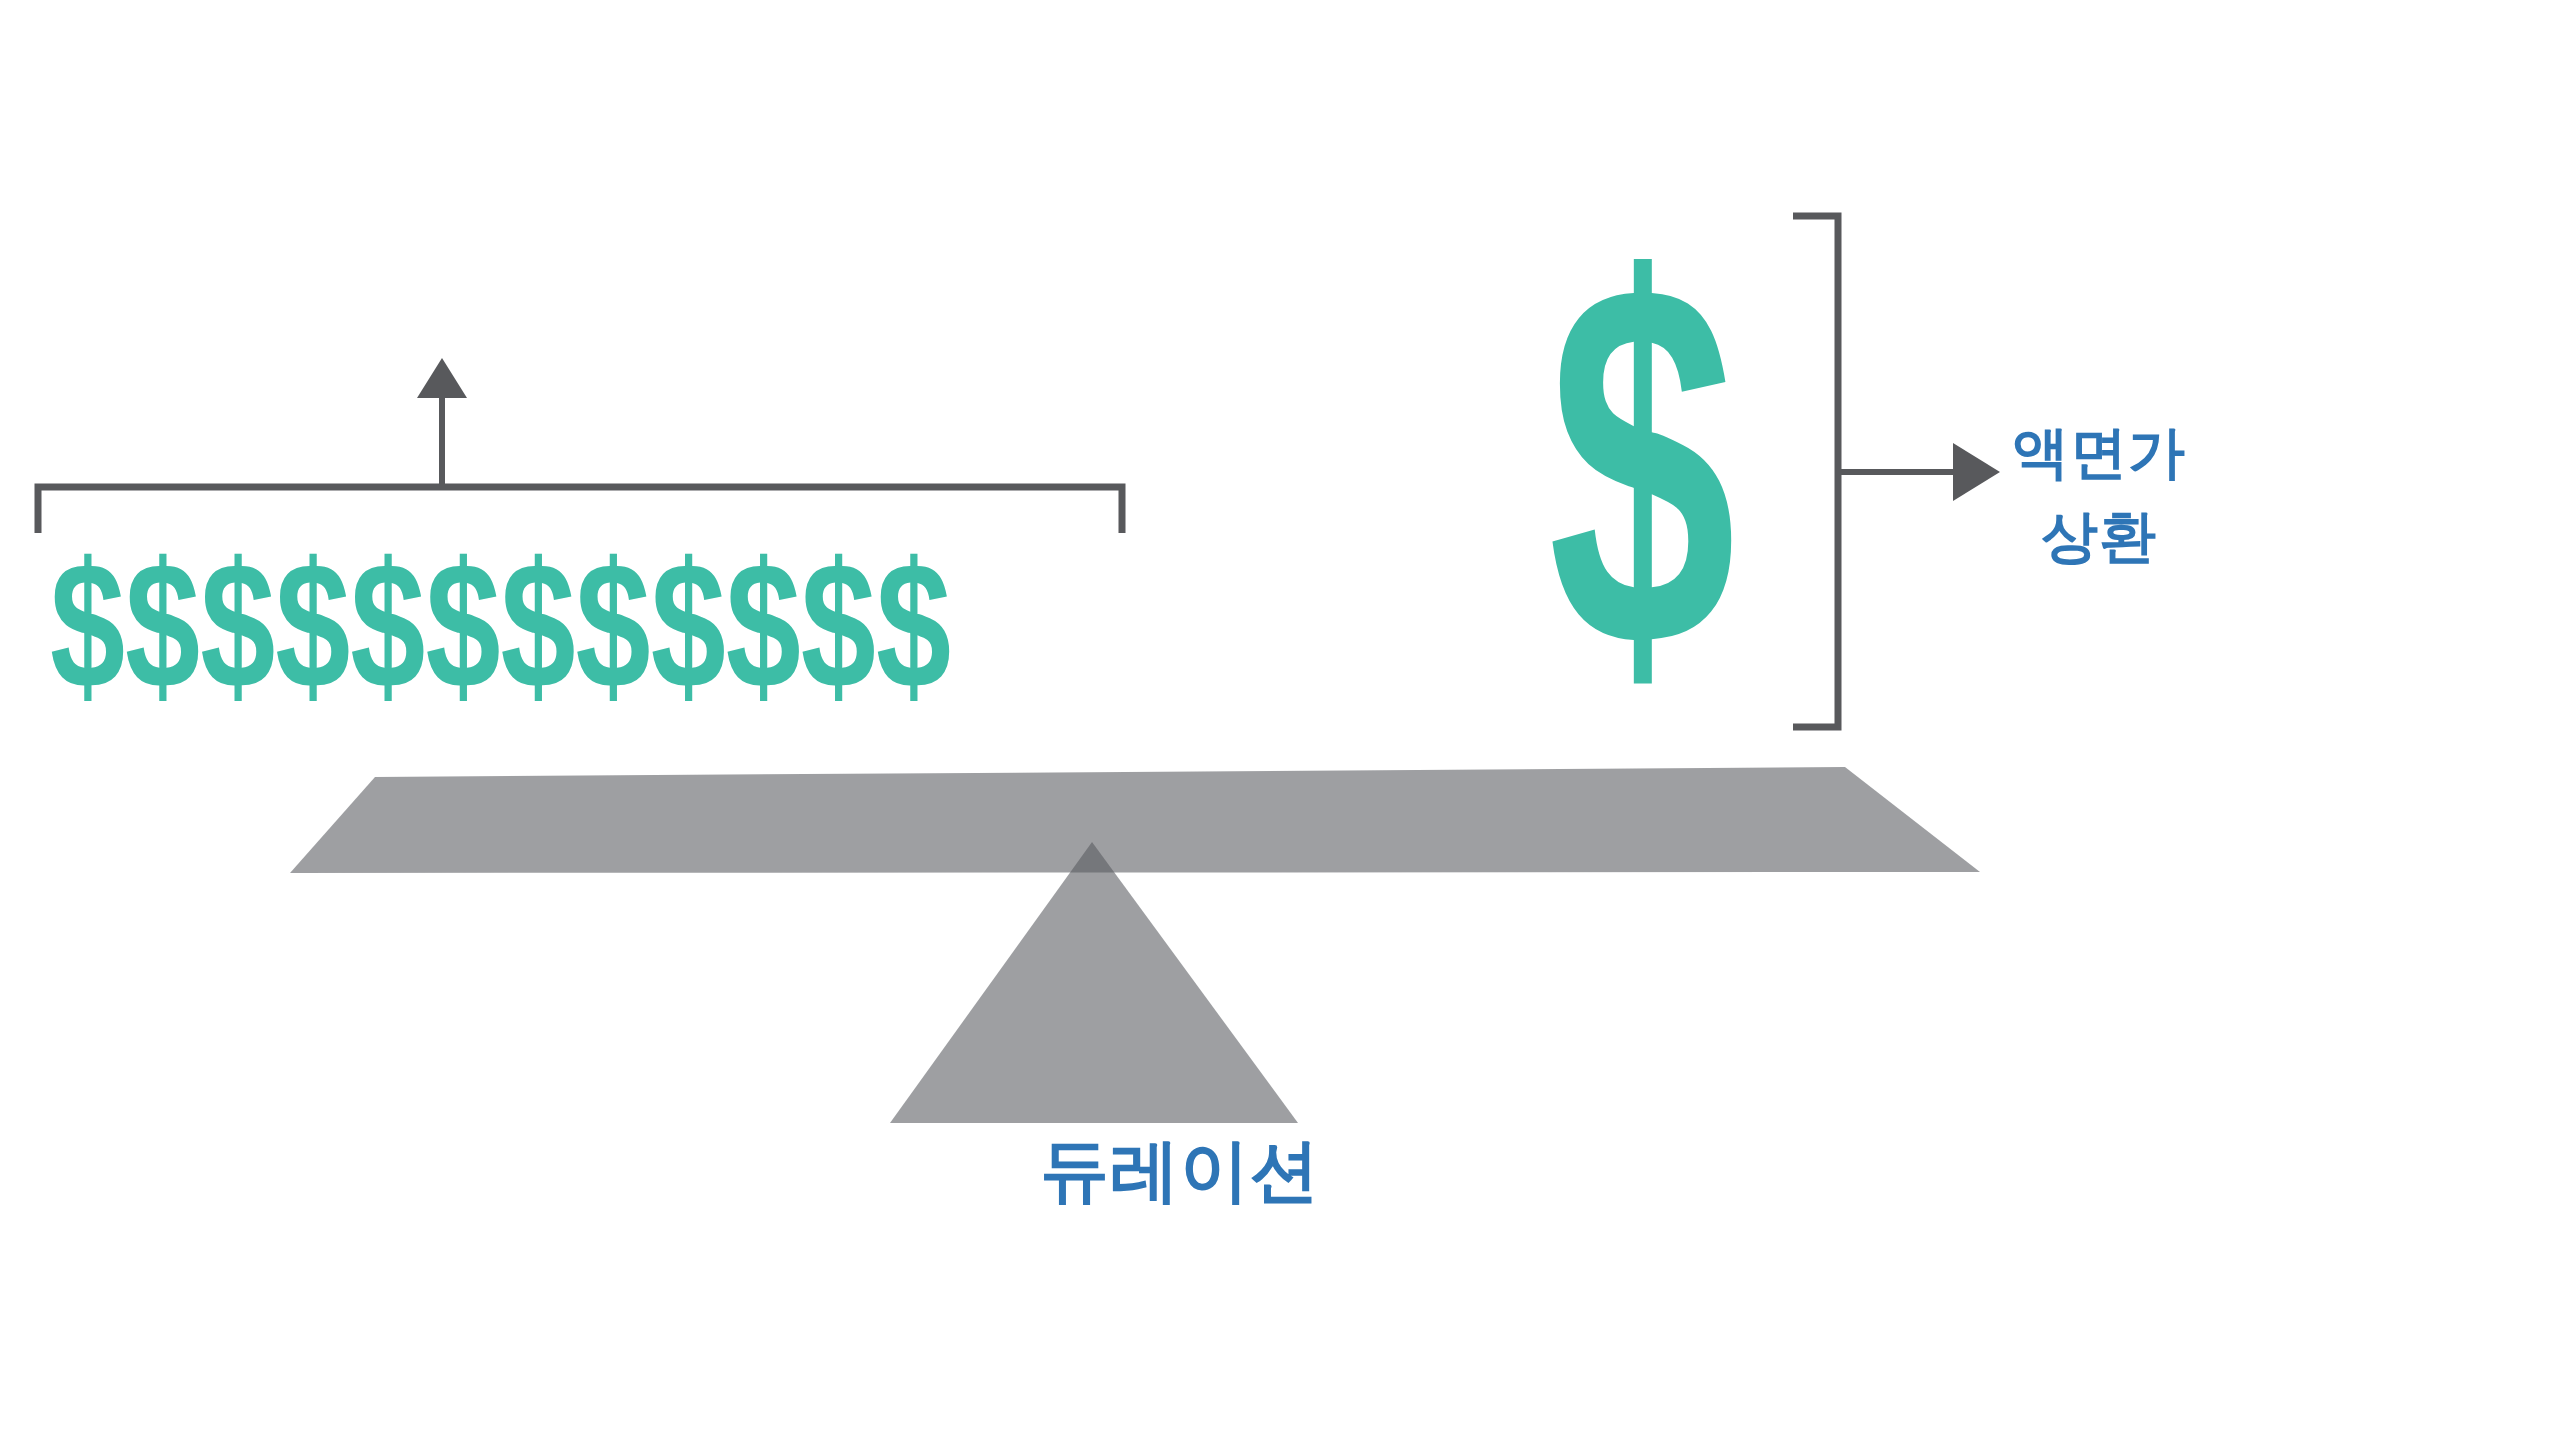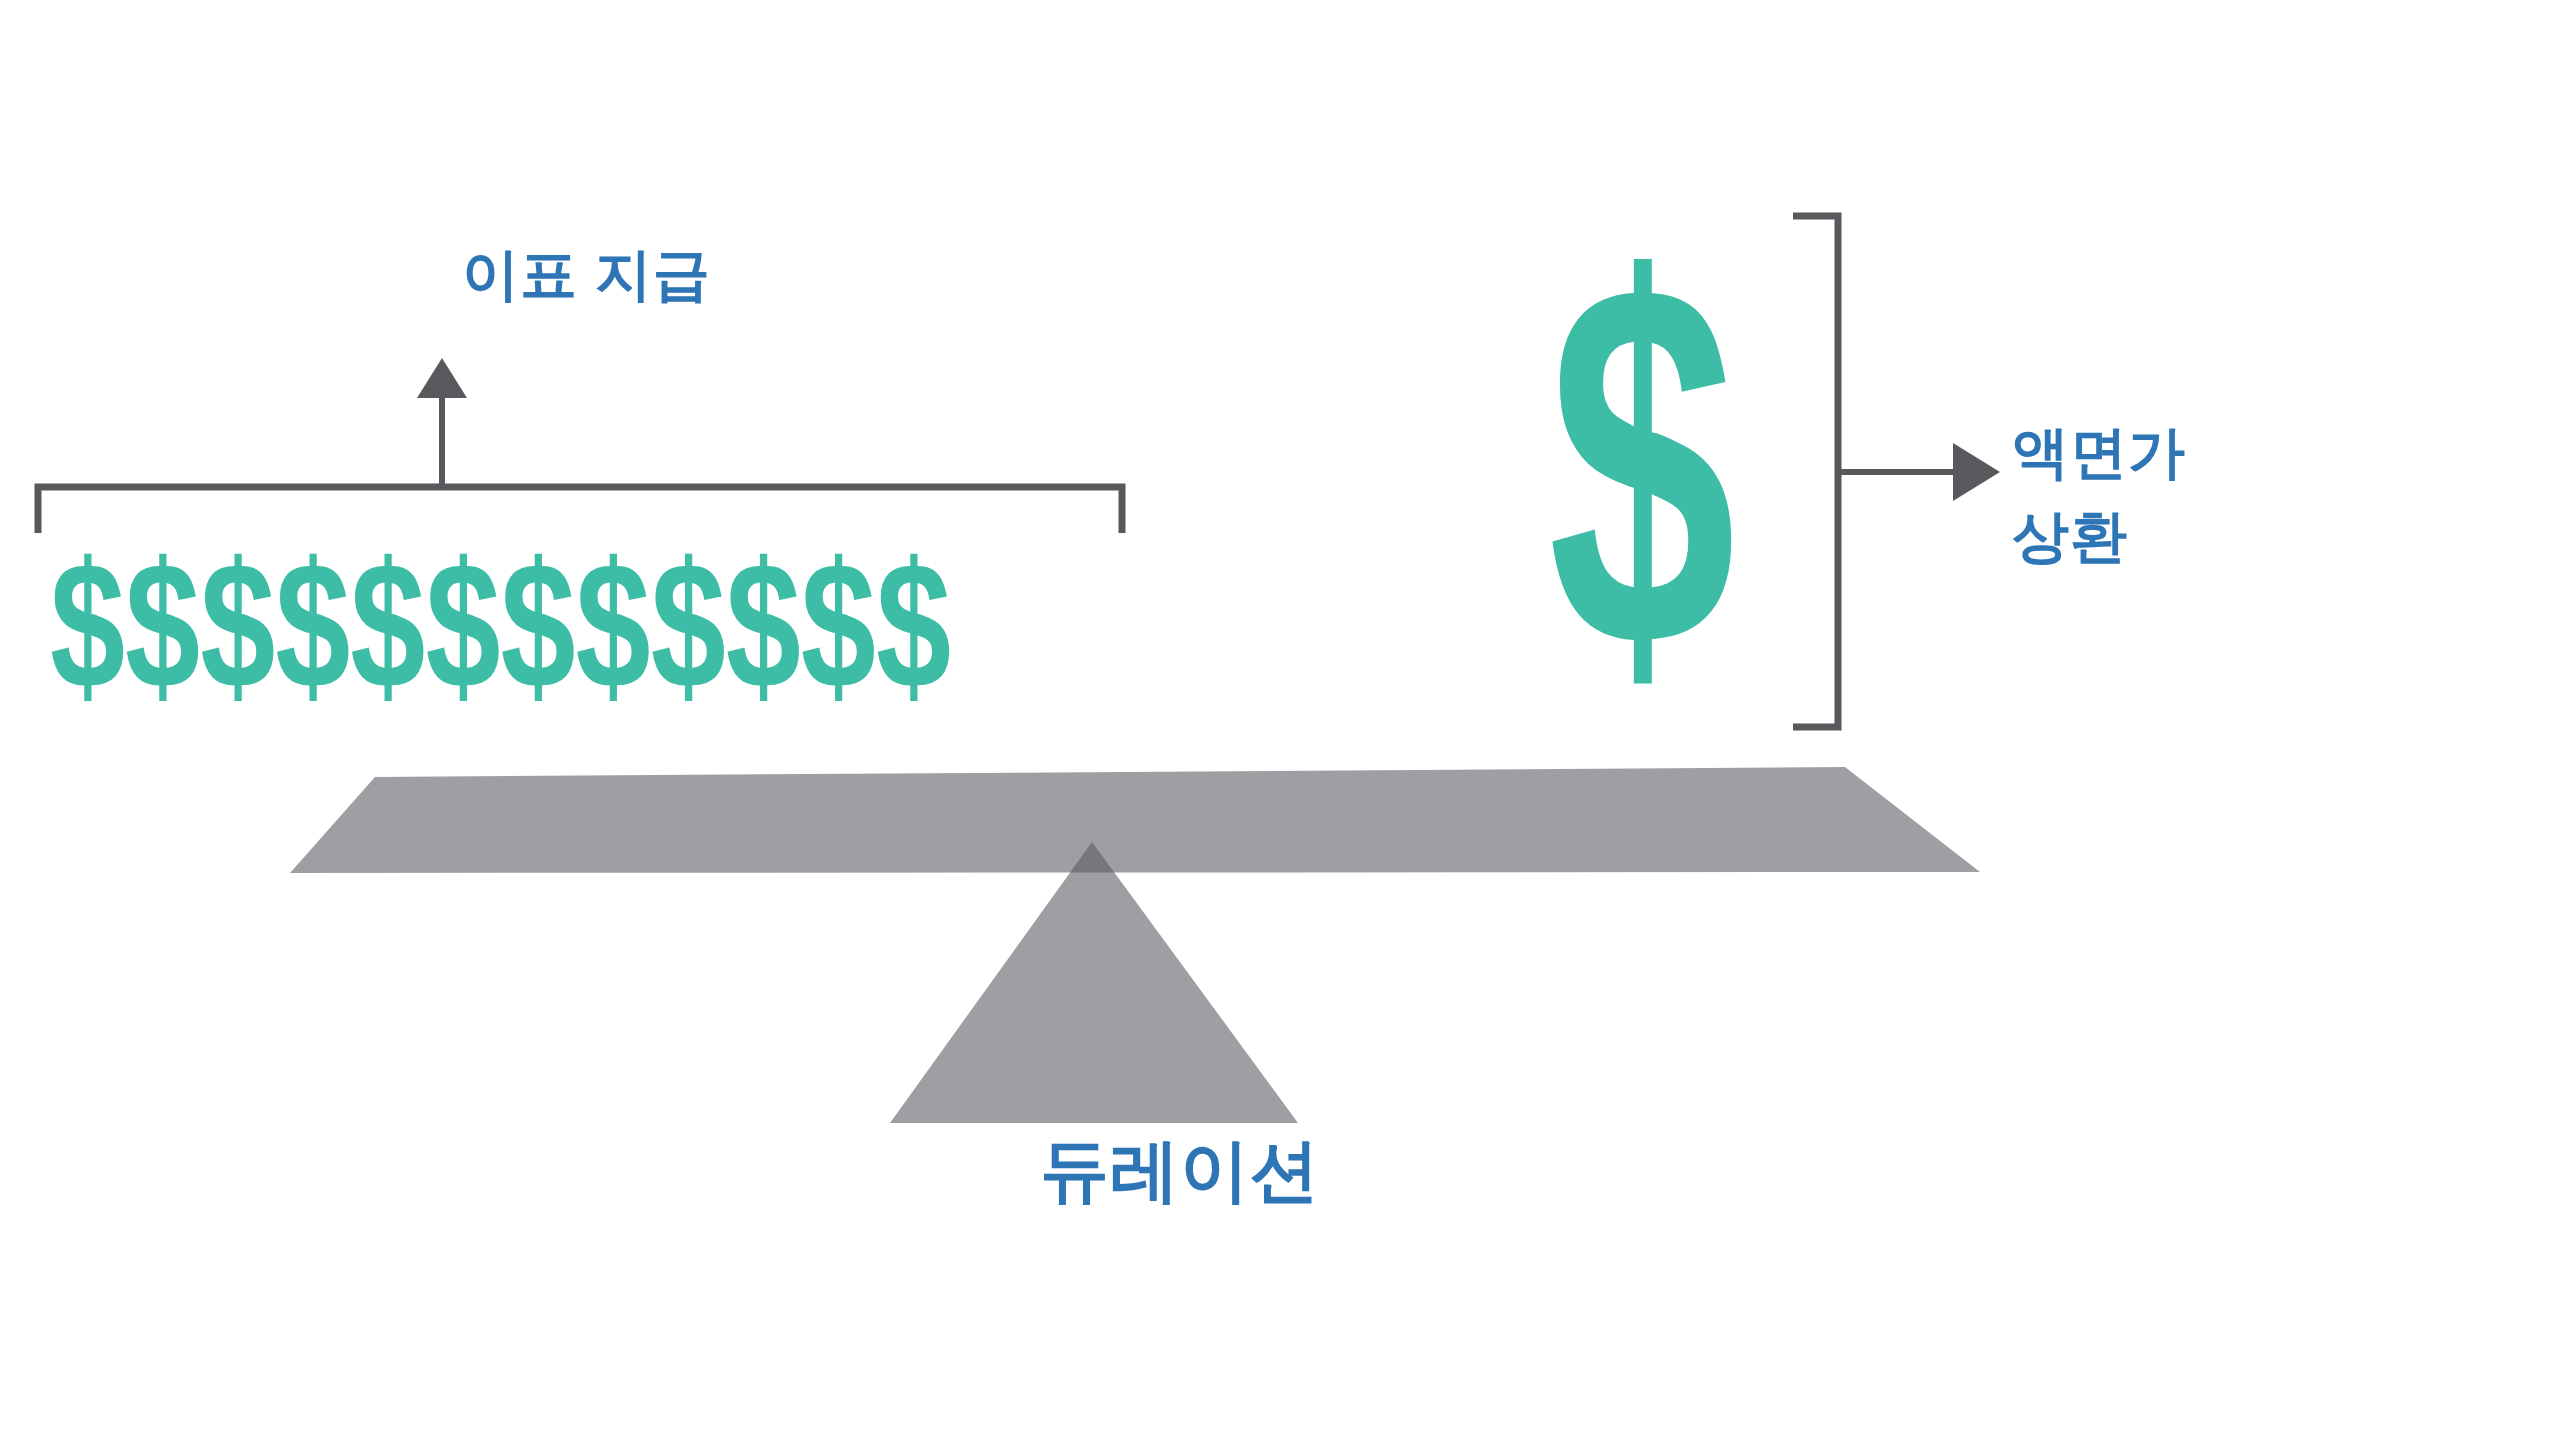--- a/index.html
+++ b/index.html
@@ -38,20 +38,21 @@
   }
   .coupon-label{
     left:462px;top:242px;
     font-size:57px;line-height:1.15;
     letter-spacing:1px;
   }
   .face-label{
     left:2012px;top:410px;
     font-size:57px;line-height:84px;
     letter-spacing:1px;
+    text-align:center;
   }
   .duration-label{
     left:1040px;top:1133px;
     font-size:69px;line-height:1.1;
     letter-spacing:1px;
   }
   .dollar-row{
     position:absolute;
     left:50px;top:536px;
     color:var(--teal);
@@ -87,21 +88,20 @@
 
     <line class="gray-stem" x1="442" y1="486" x2="442" y2="396"></line>
     <polygon class="gray-solid" points="442,358 417,398 467,398"></polygon>
 
     <path class="gray-line" d="M 1793 216 L 1838 216 L 1838 727 L 1793 727"></path>
 
     <line class="gray-stem" x1="1840" y1="472" x2="1954" y2="472"></line>
     <polygon class="gray-solid" points="2000,472 1953,443 1953,501"></polygon>
   </svg>
 
-  <div class="label coupon-label">이표 지급</div>
 
   <div class="dollar-row">$$$$$$$$$$$$</div>
 
   <div class="big-dollar">$</div>
 
   <div class="label face-label">
     <div>액면가</div>
     <div>상환</div>
   </div>
 

